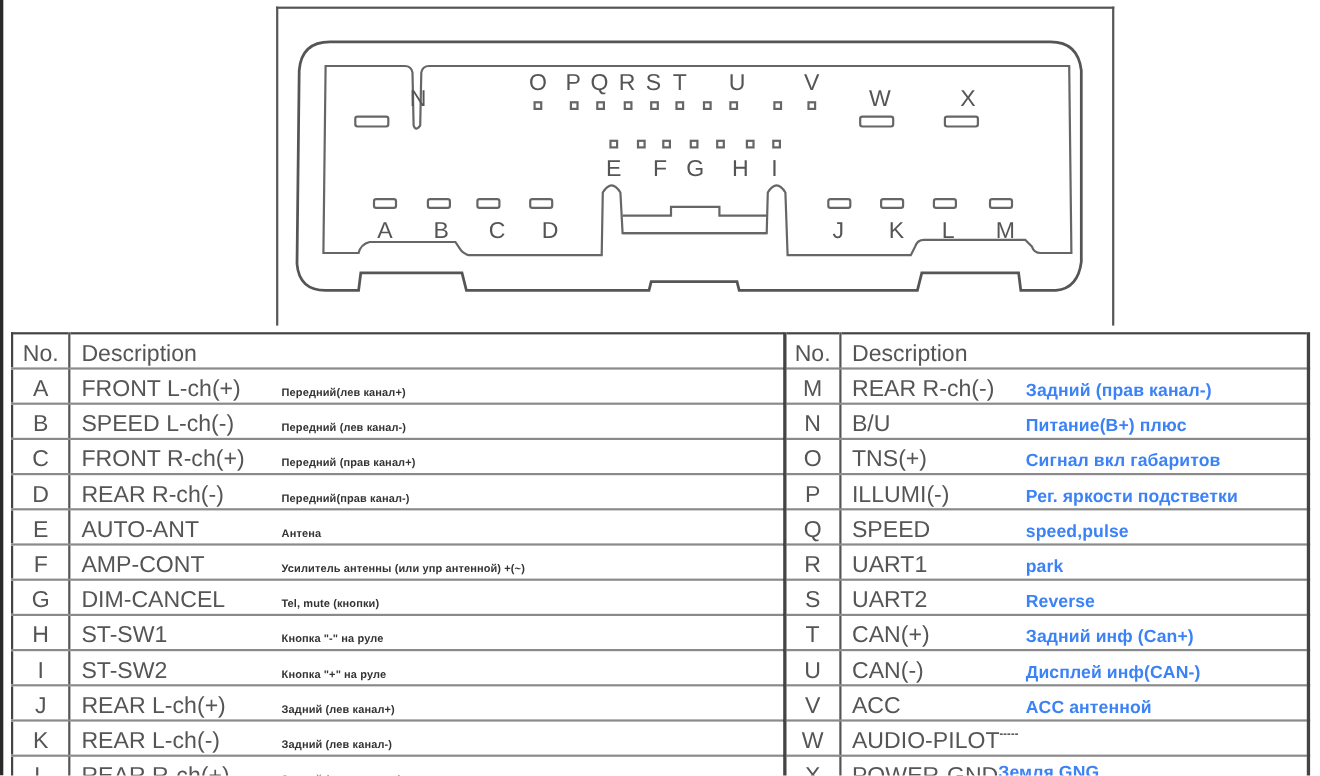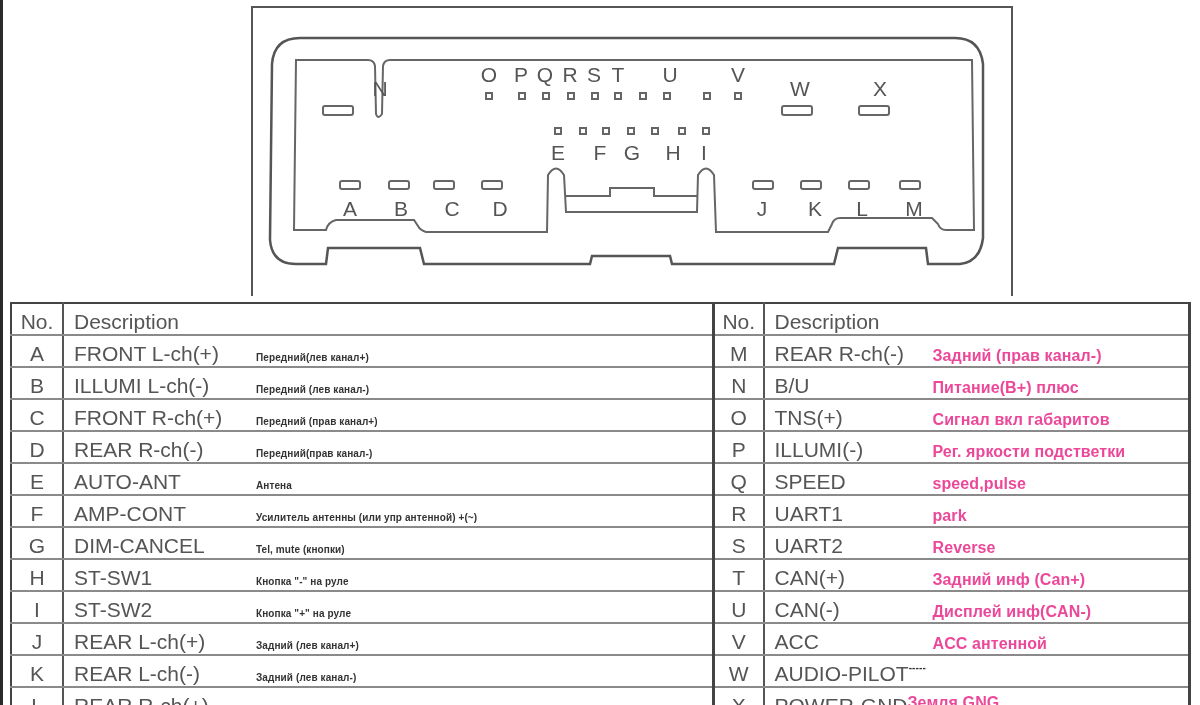--- a/index.html
+++ b/index.html
@@ -10,21 +10,21 @@
                 border: 2px solid #555; border-bottom: none; box-sizing: border-box; }
   svg.connector { position: absolute; left: 0; top: 0; }
   .pin-label { font-family: "Liberation Sans", sans-serif; font-size: 21px; fill: #555; }
   table.pins { position: absolute; border-collapse: collapse; table-layout: fixed; }
   table.pins td, table.pins th { border-bottom: 2px solid #8a8a8a; padding: 0; height: 30px;
       font-weight: normal; text-align: left; white-space: nowrap; overflow: visible; vertical-align: bottom; margin-left: 21px; }
   table.pins th { height: 30px; }
   .no-col { text-align: center !important; font-size: 21px; color: #555; border-right: 2px solid #555; }
   .name-col { font-size: 21px; color: #555; padding-left: 10px !important; }
   .ru { font-size: 10px; color: #333; font-weight: bold; letter-spacing: 0.1px; }
-  .ru.blue { color: #ec4899; font-weight: bold; font-size: 16px; text-align: center; }
+  .ru.blue { color: #3b82f6; font-weight: bold; font-size: 16px; text-align: center; }
   .hdr { font-size: 21px; color: #555; }
   #tbl-left { left: 10px; top: 302px; width: 702px; border-top: 2px solid #444; border-left: 2px solid #444;}
   #tbl-right { left: 712px; top: 302px; width: 476px; border-top: 2px solid #444; border-left: 3px solid #444; border-right: 3px solid #444; }
   #tbl-left tr:last-child td, #tbl-right tr:last-child td { border-bottom: 3px solid #333; }
 </style>
 </head>
 <body>
 
 <div class="left-edge"></div>
 
@@ -114,21 +114,21 @@
       <tr>
     <th class="no-col hdr">No.</th>
     <th class="name-col hdr">Description</th>
   </tr>
   <tr>
     <td class="no-col">A</td>
     <td class="name-col"><span style="display:inline-block;width:182px">FRONT L-ch(+)</span><span class="ru">Передний(лев канал+)</span></td>
   </tr>
   <tr>
     <td class="no-col">B</td>
-    <td class="name-col"><span style="display:inline-block;width:182px">ILLUMI L-ch(-)</span><span class="ru">Передний (лев канал-)</span></td>
+    <td class="name-col"><span style="display:inline-block;width:182px">SPEED L-ch(-)</span><span class="ru">Передний (лев канал-)</span></td>
   </tr>
   <tr>
     <td class="no-col">C</td>
     <td class="name-col"><span style="display:inline-block;width:182px">FRONT R-ch(+)</span><span class="ru">Передний (прав канал+)</span></td>
   </tr>
   <tr>
     <td class="no-col">D</td>
     <td class="name-col"><span style="display:inline-block;width:182px">REAR R-ch(-)</span><span class="ru">Передний(прав канал-)</span></td>
   </tr>
   <tr>

